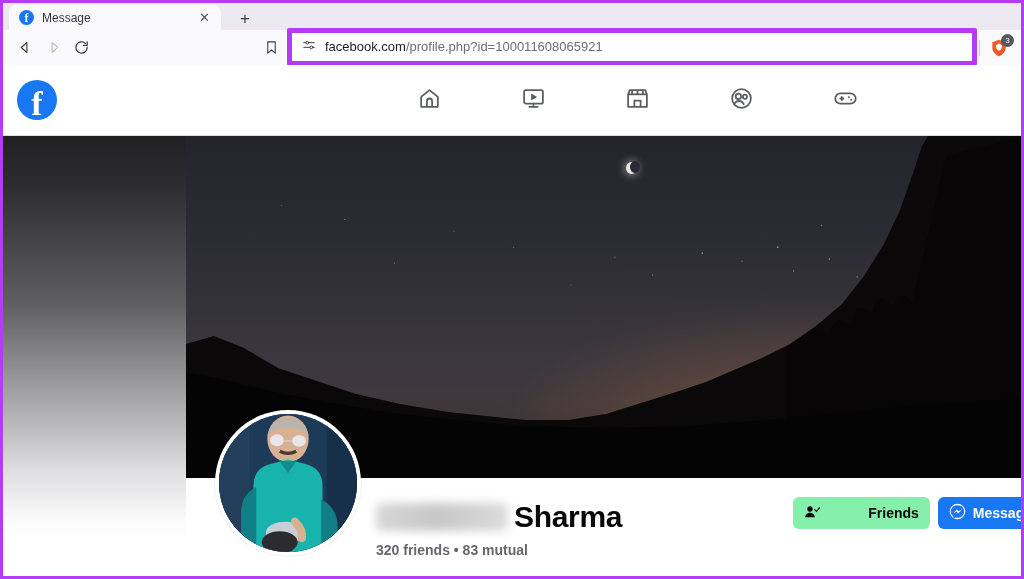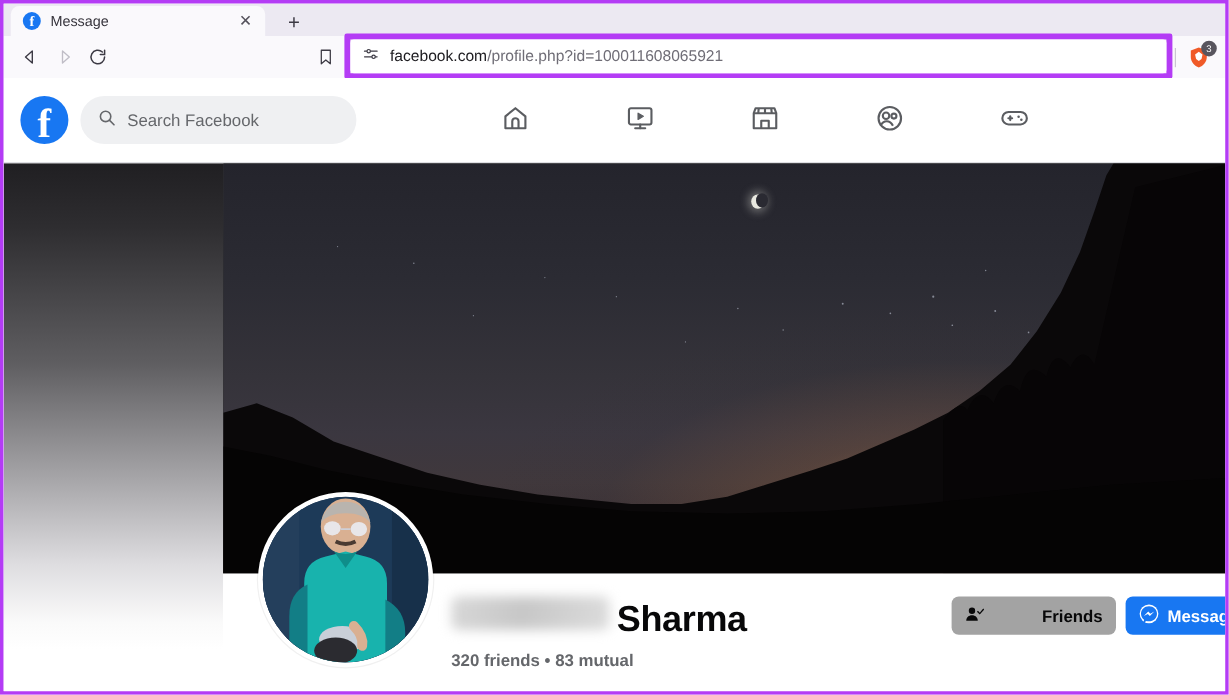--- a/index.html
+++ b/index.html
@@ -198,21 +198,21 @@
     cursor: pointer;
   }
   .avatar-img {
     width: 100%; height: 100%; border-radius: 50%;
     overflow:hidden; position:relative;
     background: #1a3550;
   }
   .name-block {
     position:absolute; left: 190px; top: 22px;
   }
-  .name-line { display:flex; align-items:flex-start; gap: 0px; }
+  .name-line { display:flex; align-items:flex-end; gap: 0px; }
   .name-blur {
     display:inline-block;
     width: 132px; height: 28px;
     border-radius: 6px;
     background: linear-gradient(100deg,#d8d8d8,#c7c7c7 45%,#dcdcdc);
     filter: blur(5px);
     margin-right: 6px;
     position: relative; top: -3px;
   }
   .name-last {
@@ -229,21 +229,21 @@
     display:flex; gap: 8px; align-items:center;
   }
   .btn {
     height: 32px; border-radius: 6px; border: none;
     display:flex; align-items:center; gap: 7px;
     padding: 0 11px;
     font-family: "Liberation Sans", sans-serif;
     font-size: 14px; font-weight: 700;
     cursor: pointer; white-space: nowrap;
   }
-  .btn-friends { background: #a3a3a3; color: #080809; gap: 48px; }
+  .btn-friends { background: #86efac; color: #080809; gap: 48px; }
   .btn-message { background: #1877f2; color: #ffffff; }
 </style>
 </head>
 <body>
 
 <div class="screen">
 
   <div class="tabstrip">
     <div class="tab">
       <span class="tab-fav">f</span>
@@ -312,29 +312,20 @@
           <path d="M12 2 L20 5 V11.5 C20 16.5 16.4 20.5 12 22 C7.6 20.5 4 16.5 4 11.5 V5 Z" fill="#f05a28"></path>
           <path d="M12 6.2 L8.3 9 L9.3 13.4 L12 15.3 L14.7 13.4 L15.7 9 Z" fill="#ffffff"></path>
         </svg>
         <span class="brave-badge">3</span>
       </div>
     </div>
   </div>
 
   <div class="fbnav">
     <div class="fb-logo">f</div>
-    <div class="fb-search">
-      <span>
-        <svg width="16" height="16" viewBox="0 0 24 24" fill="none" stroke="#65676b" stroke-width="2" stroke-linecap="round">
-          <circle cx="10.5" cy="10.5" r="6.5"></circle>
-            <line x1="15.5" y1="15.5" x2="21" y2="21"></line>
-        </svg>
-      </span>
-      <input type="text" placeholder="Search Facebook" style="">
-    </div>
 
     <div class="fb-nav-icons">
       <div class="fb-nav-item">
         <span>
           <svg width="25" height="25" viewBox="0 0 24 24" fill="none" stroke="#5b5d61" stroke-width="1.7" stroke-linejoin="round">
             <path d="M4 10.5 L12 4 L20 10.5 V20 H4 Z"></path>
             <path d="M9.5 20 v-5.5 a2.5 2.5 0 0 1 5 0 V20"></path>
           </svg>
         </span>
       </div>

